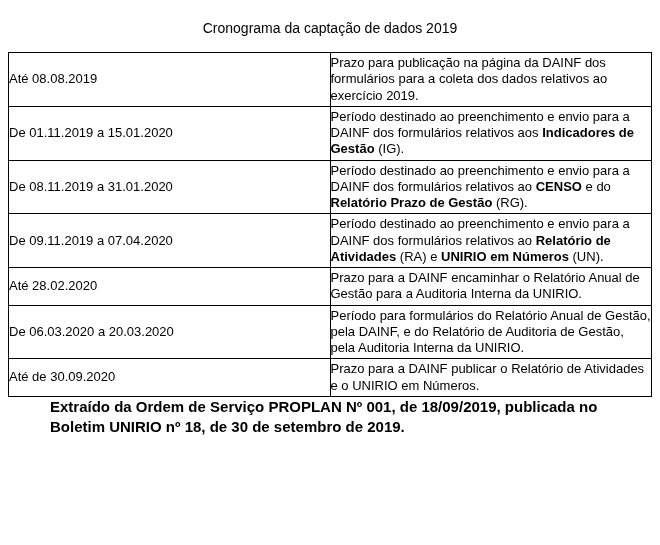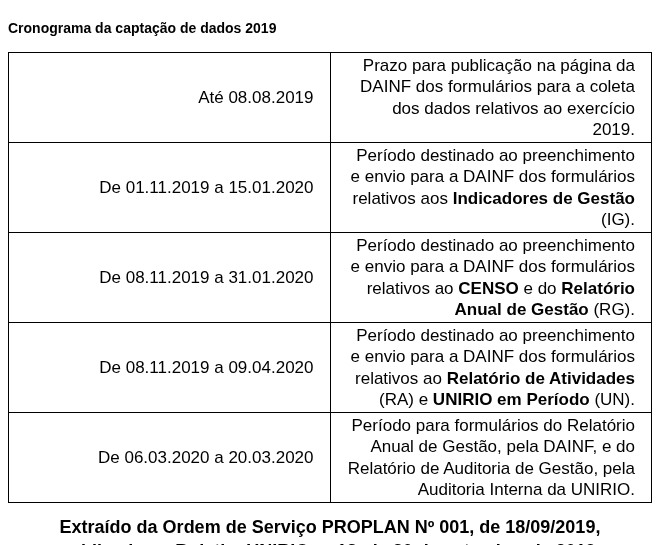--- a/index.html
+++ b/index.html
@@ -13,48 +13,47 @@
     font-family: "Liberation Sans", "DejaVu Sans", sans-serif;
     color: #000000;
     box-sizing: border-box;
   }
   .page {
     padding: 12px 8px 0 8px;
     box-sizing: border-box;
   }
   .title {
     font-size: 14px;
-    font-weight: bold;
-    text-align: left;
+    font-weight: normal;
+    text-align: center;
     margin: 8px 0 16px 0;
   }
   table.schedule {
     border-collapse: collapse;
     width: 644px;
     margin: 0 auto;
     table-layout: fixed;
   }
   table.schedule td {
     border: 1px solid #000000;
-    font-size: 17px;
+    font-size: 13px;
     line-height: 1.25;
-    text-align: right;
+    text-align: left;
     vertical-align: middle;
-    padding: 2px 16px;
+    padding: 2px 0;
     box-sizing: border-box;
   }
   td.date-cell {
     width: 50%;
   }
   .footer {
-    font-size: 18px;
+    font-size: 15px;
     font-weight: bold;
-    text-align: center;
     line-height: 1.35;
-    margin: 12px auto 0 auto;
+    margin: 0 auto 0 auto;
     max-width: 560px;
   }
   b { font-weight: bold; }
 </style>
 </head>
 <body>
 
 <div class="page">
   <div class="title">Cronograma da captação de dados 2019</div>
 
@@ -63,27 +62,35 @@
         <tr>
           <td class="date-cell">Até 08.08.2019</td>
           <td class="description-cell"><span>Prazo para publicação na página da DAINF dos formulários para a coleta dos dados relativos ao exercício 2019.</span></td>
         </tr>
         <tr>
           <td class="date-cell">De 01.11.2019 a 15.01.2020</td>
           <td class="description-cell"><span>Período destinado ao preenchimento e envio para a DAINF dos formulários relativos aos </span><b>Indicadores de Gestão</b><span> (IG).</span></td>
         </tr>
         <tr>
           <td class="date-cell">De 08.11.2019 a 31.01.2020</td>
-          <td class="description-cell"><span>Período destinado ao preenchimento e envio para a DAINF dos formulários relativos ao </span><b>CENSO</b><span> e do </span><b>Relatório Anual de Gestão</b><span> (RG).</span></td>
+          <td class="description-cell"><span>Período destinado ao preenchimento e envio para a DAINF dos formulários relativos ao </span><b>CENSO</b><span> e do </span><b>Relatório Prazo de Gestão</b><span> (RG).</span></td>
         </tr>
         <tr>
-          <td class="date-cell">De 08.11.2019 a 09.04.2020</td>
-          <td class="description-cell"><span>Período destinado ao preenchimento e envio para a DAINF dos formulários relativos ao </span><b>Relatório de Atividades</b><span> (RA) e </span><b>UNIRIO em Período</b><span> (UN).</span></td>
+          <td class="date-cell">De 09.11.2019 a 07.04.2020</td>
+          <td class="description-cell"><span>Período destinado ao preenchimento e envio para a DAINF dos formulários relativos ao </span><b>Relatório de Atividades</b><span> (RA) e </span><b>UNIRIO em Números</b><span> (UN).</span></td>
+        </tr>
+        <tr>
+          <td class="date-cell">Até 28.02.2020</td>
+          <td class="description-cell"><span>Prazo para a DAINF encaminhar o Relatório Anual de Gestão para a Auditoria Interna da UNIRIO.</span></td>
         </tr>
         <tr>
           <td class="date-cell">De 06.03.2020 a 20.03.2020</td>
           <td class="description-cell"><span>Período para formulários do Relatório Anual de Gestão, pela DAINF, e do Relatório de Auditoria de Gestão, pela Auditoria Interna da UNIRIO.</span></td>
+        </tr>
+        <tr>
+          <td class="date-cell">Até de 30.09.2020</td>
+          <td class="description-cell"><span>Prazo para a DAINF publicar o Relatório de Atividades e o UNIRIO em Números.</span></td>
         </tr>
       </tbody>
   </table>
 
   <div class="footer">Extraído da Ordem de Serviço PROPLAN Nº 001, de 18/09/2019, publicada no Boletim UNIRIO nº 18, de 30 de setembro de 2019.</div>
 </div>
 
 </body></html>

